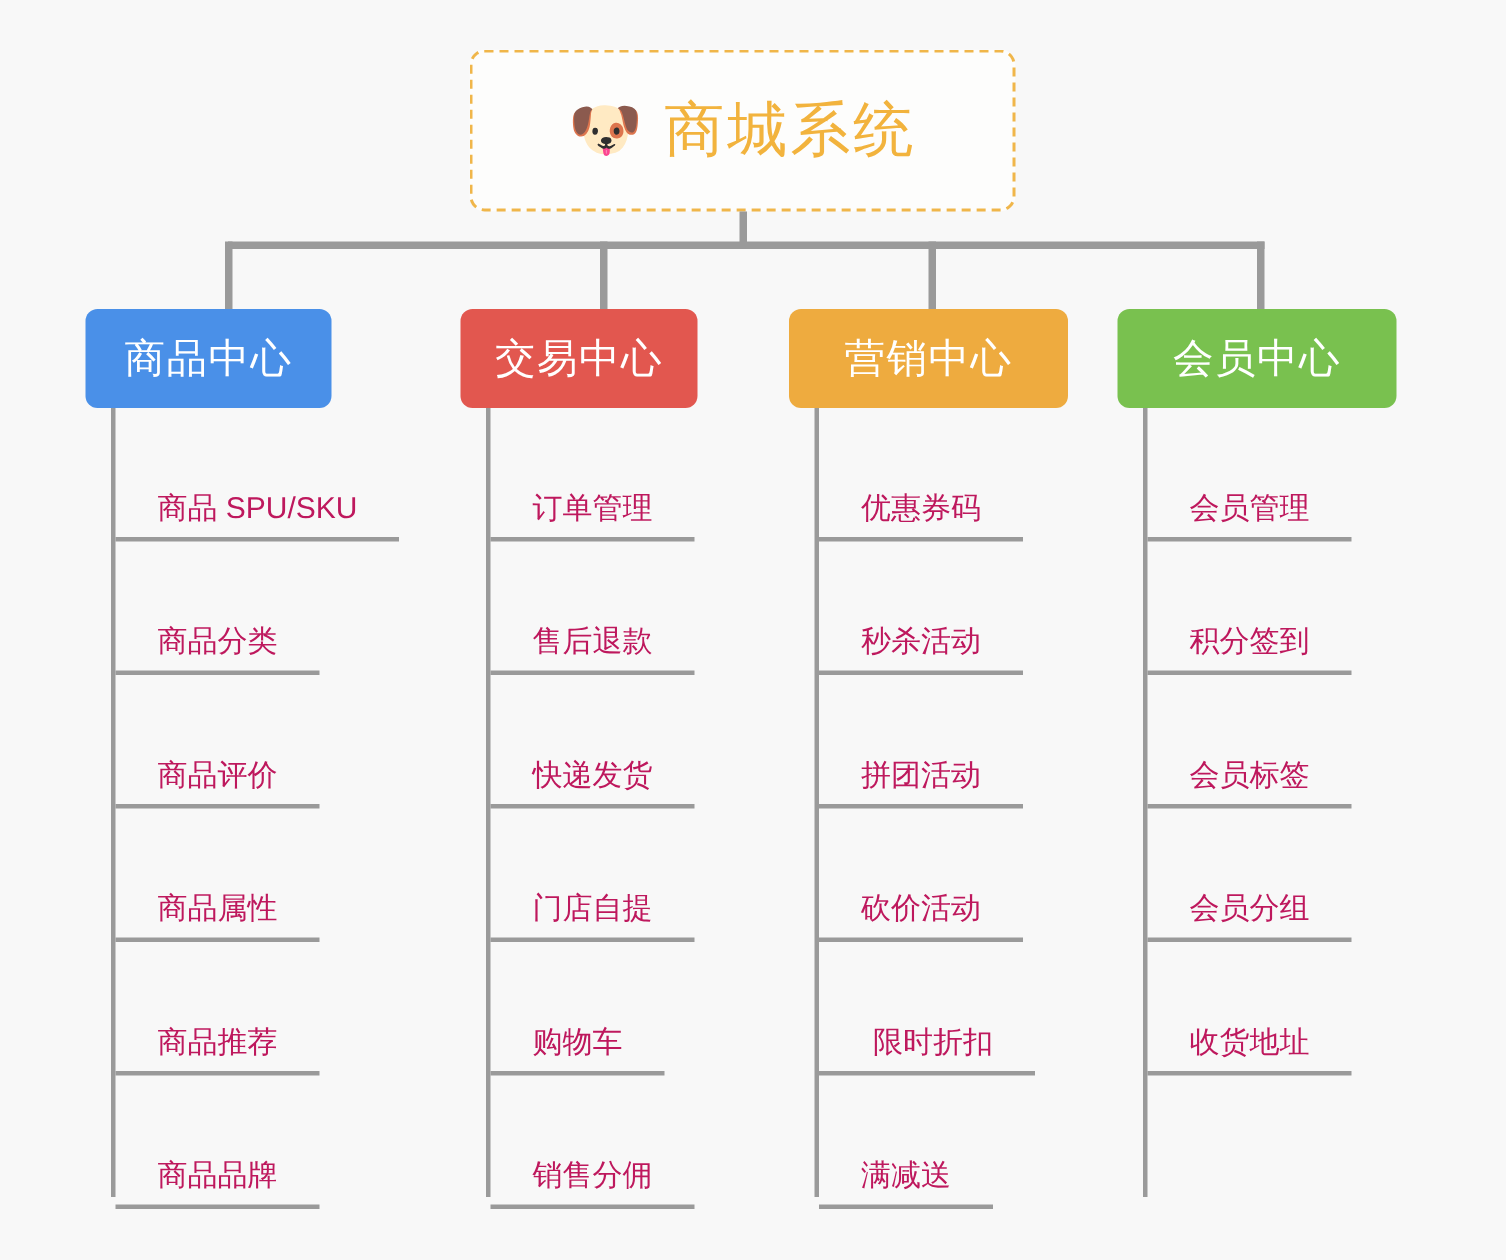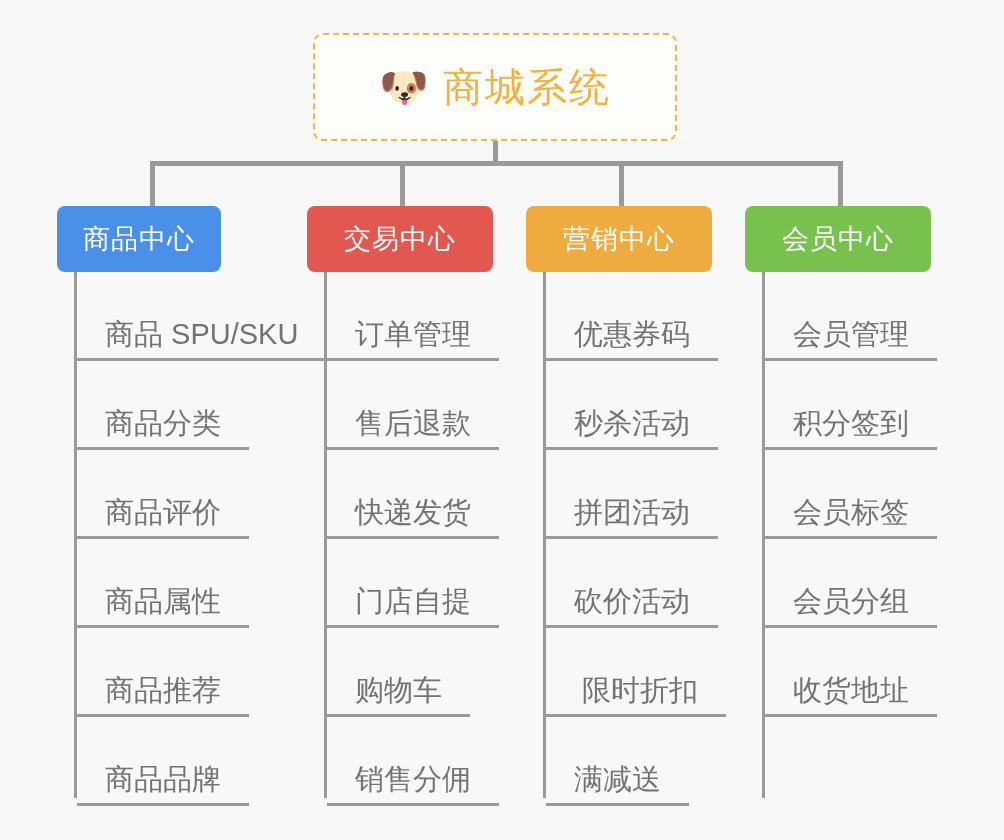--- a/index.html
+++ b/index.html
@@ -107,22 +107,22 @@
     position: relative;
     height: 89px;
     display: flex;
     align-items: flex-end;
   }
   .leaf-inner {
     display: inline-block;
     margin-left: 3px;
     padding: 0 28px 6px 28px;
     border-bottom: 3px solid #d946ef;
-    font-size: 29px;
-    color: #737373;
+    font-size: 20px;
+    color: #be185d;
     white-space: nowrap;
     line-height: 1.25;
   }
 </style>
 </head>
 <body>
 
 <div id="canvas">
 
   <div id="root-node">
@@ -137,21 +137,21 @@
       <div class="conn conn-drop" style="left: 150px; background: rgb(154, 154, 154);"></div>
       <div class="conn conn-drop" style="left: 400px; background: rgb(154, 154, 154);"></div>
       <div class="conn conn-drop" style="left: 619px; background: rgb(154, 154, 154);"></div>
       <div class="conn conn-drop" style="left: 838px; background: rgb(154, 154, 154);"></div>
     </div>
 
   <div id="cats">
       <div class="cat" style="left: 57px; width: 164px; background: rgb(74, 144, 232);">
         <span>商品中心</span>
       </div>
-      <div class="cat" style="left: 307px; width: 186px; background: rgb(226, 87, 79);">
+      <div class="cat" style="left: 307px; width: 158px; background: rgb(226, 87, 79);">
         <span>交易中心</span>
       </div>
       <div class="cat" style="left: 526px; width: 186px; background: rgb(238, 171, 63);">
         <span>营销中心</span>
       </div>
       <div class="cat" style="left: 745px; width: 186px; background: rgb(121, 193, 79);">
         <span>会员中心</span>
       </div>
     </div>
   <div id="cols">

